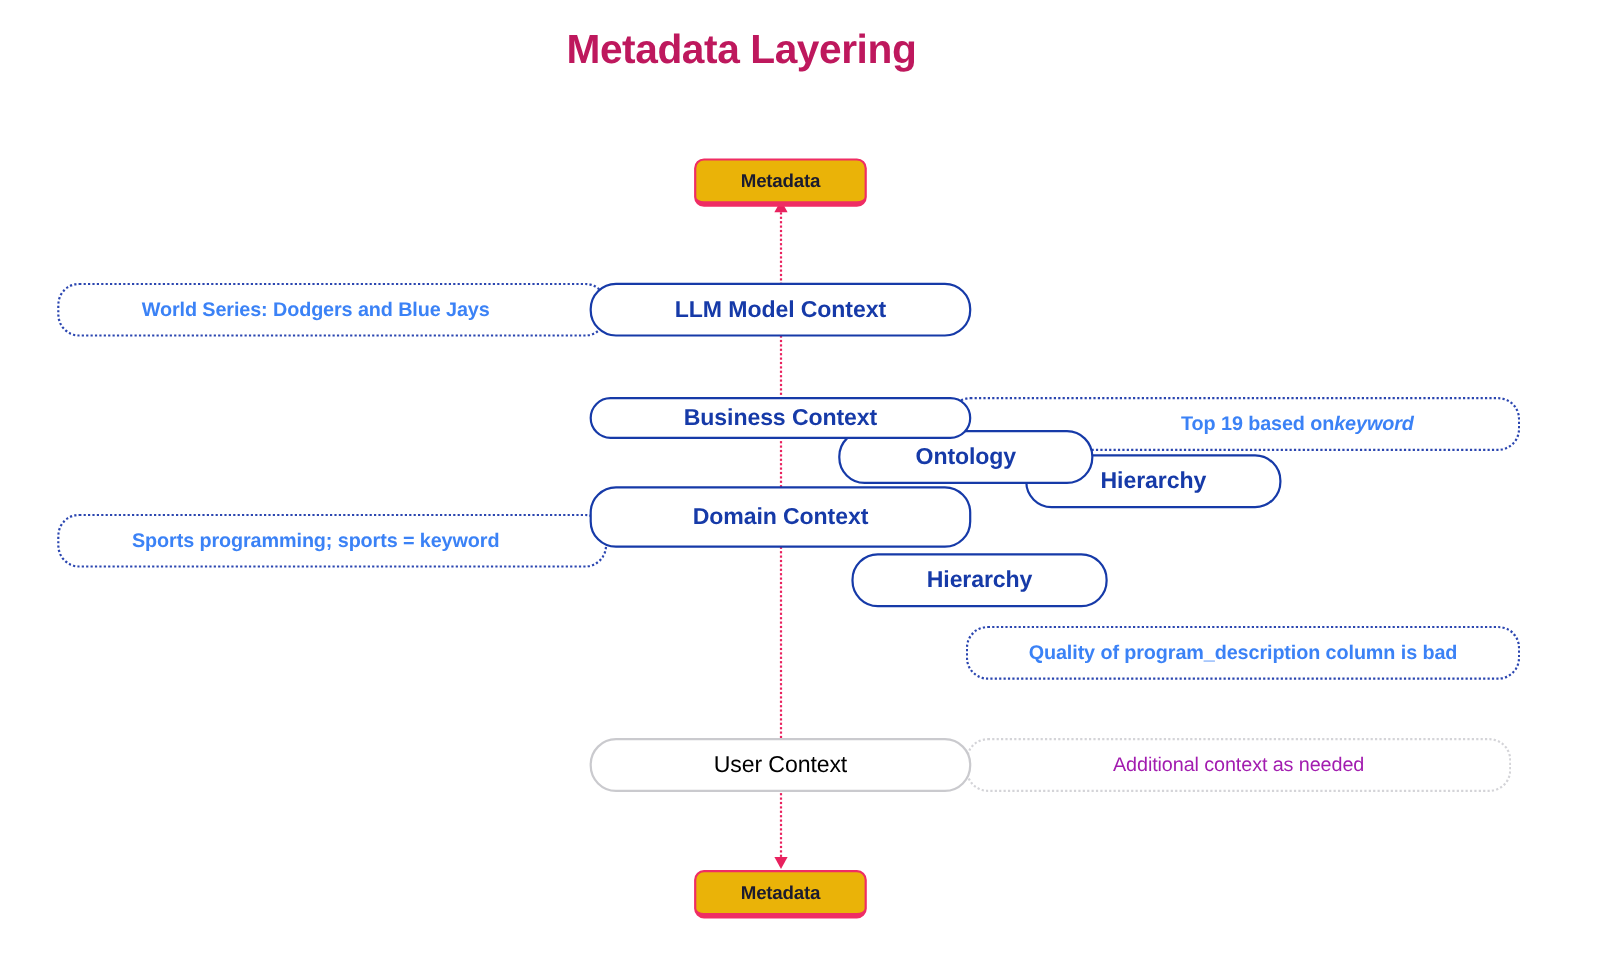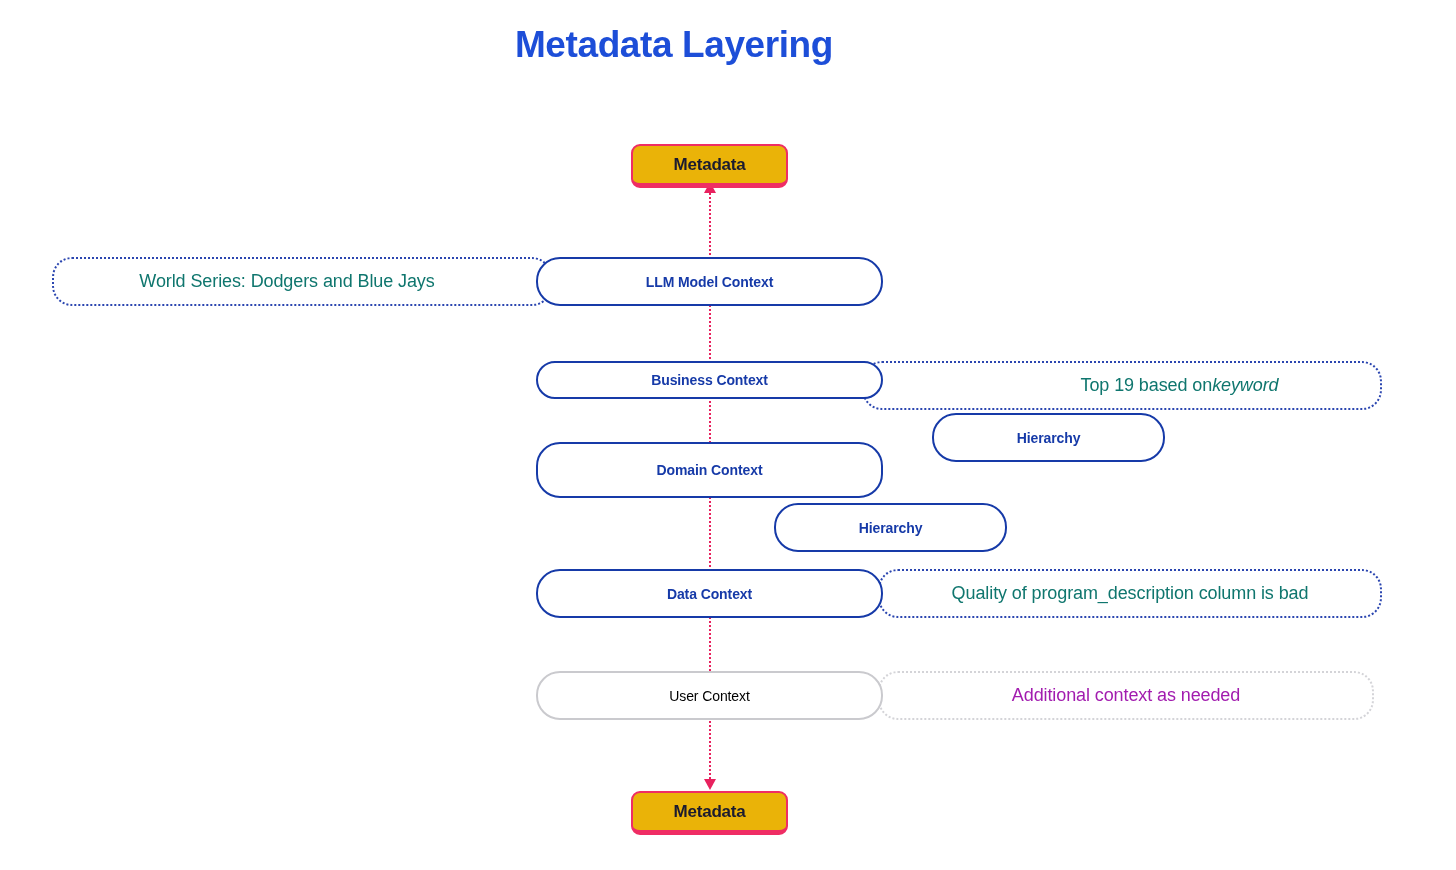--- a/index.html
+++ b/index.html
@@ -16,21 +16,21 @@
 
   #canvas { position: relative; width: 1456px; height: 870px; }
 
   .title {
     position: absolute;
     left: 0; top: 24px; width: 1348px;
     text-align: center;
     font-size: 37px;
     font-weight: bold;
     letter-spacing: -0.4px;
-    color: #1d4ed8;
+    color: #be185d;
   }
 
   
   .spine {
     position: absolute;
     left: 709px; top: 190px;
     width: 2px; height: 592px;
     border-left: 2px dotted #e8215e;
   }
   .arrowhead {
@@ -67,40 +67,40 @@
   .meta-top { top: 144px; }
   .meta-bottom { top: 791px; }
 
   
   .ctx {
     position: absolute;
     background: #ffffff;
     border: 2.2px solid #163aa8;
     border-radius: 24px;
     display: flex; align-items: center; justify-content: center;
-    font-size: 14px;
+    font-size: 21px;
     font-weight: bold;
     color: #163aa8;
     letter-spacing: -0.1px;
   }
   .ctx.muted {
     border-color: #cacaCE;
     color: #000000;
     font-weight: normal;
   }
 
   
   .note {
     position: absolute;
     border: 2px dotted #2b46b0;
     border-radius: 20px;
     display: flex; align-items: center; justify-content: center;
     font-size: 18px;
-    font-weight: normal;
-    color: #0f766e;
+    font-weight: bold;
+    color: #3b82f6;
     background: transparent;
     letter-spacing: -0.1px;
   }
   .note.muted {
     border-color: #d4d4d8;
     color: #a21caf;
     font-weight: normal;
   }
   .note em { font-style: italic; }
 
@@ -137,26 +137,27 @@
   <div class="meta-box meta-top">Metadata</div>
 
   <div class="note note-llm">World Series: Dodgers and Blue Jays</div>
   <div class="ctx row-llm">LLM Model Context</div>
 
   <div class="note note-top10">
     <span>Top 19 based on </span>
       <em>keyword</em>
   </div>
   <div class="ctx row-hier1">Hierarchy</div>
+  <div class="ctx row-ontology">Ontology</div>
   <div class="ctx row-business">Business Context</div>
 
+  <div class="note note-sports">Sports programming; sports = keyword</div>
   <div class="ctx row-hier2">Hierarchy</div>
   <div class="ctx row-domain">Domain Context</div>
 
   <div class="note note-quality">Quality of program_description column is bad</div>
-  <div class="ctx row-data">Data Context</div>
 
   <div class="note note-extra muted">Additional context as needed</div>
   <div class="ctx row-user muted">User Context</div>
 
   <div class="meta-box meta-bottom">Metadata</div>
 
 </div>
 
 </body></html>

